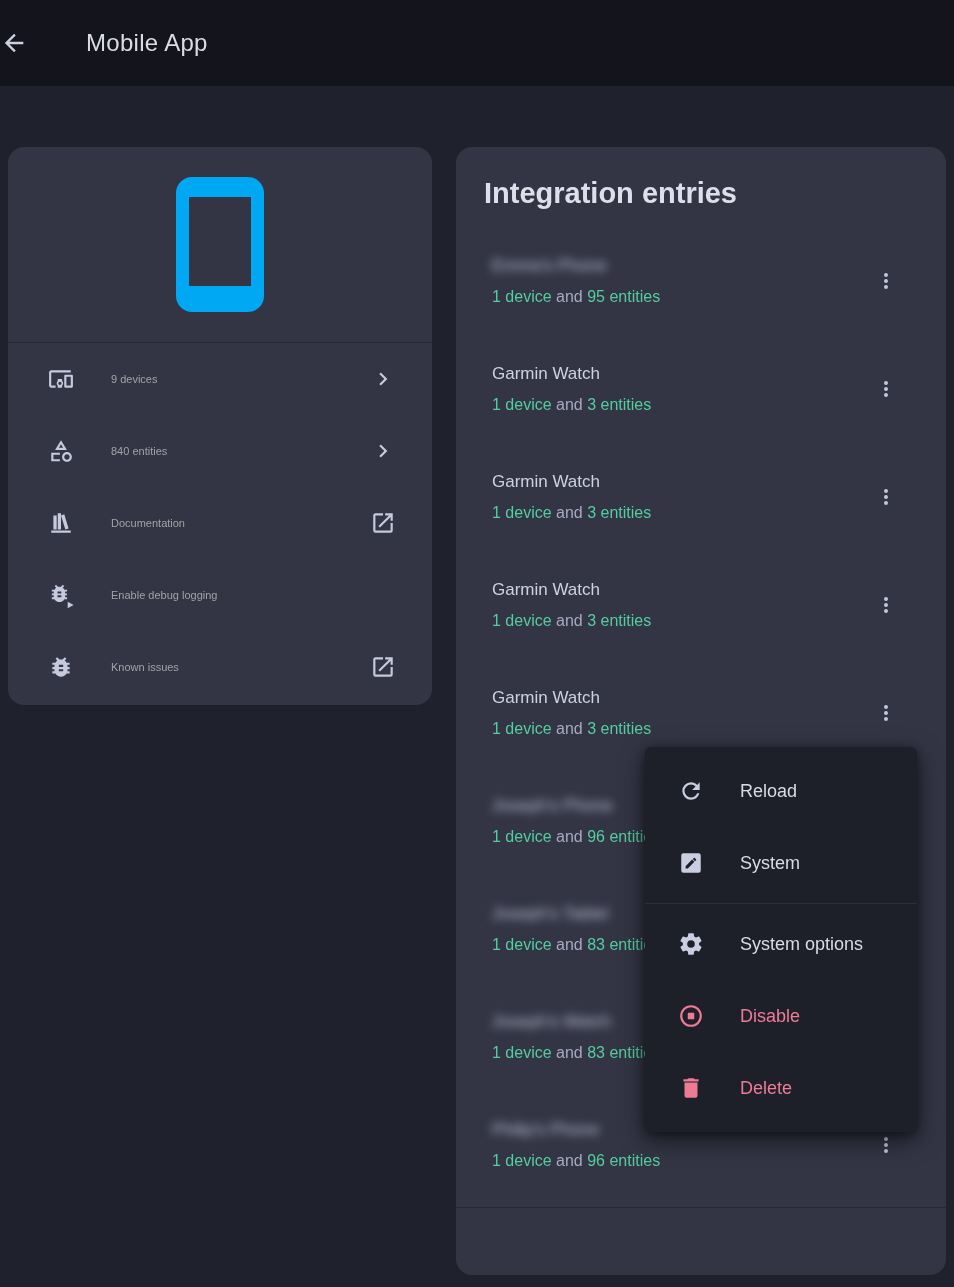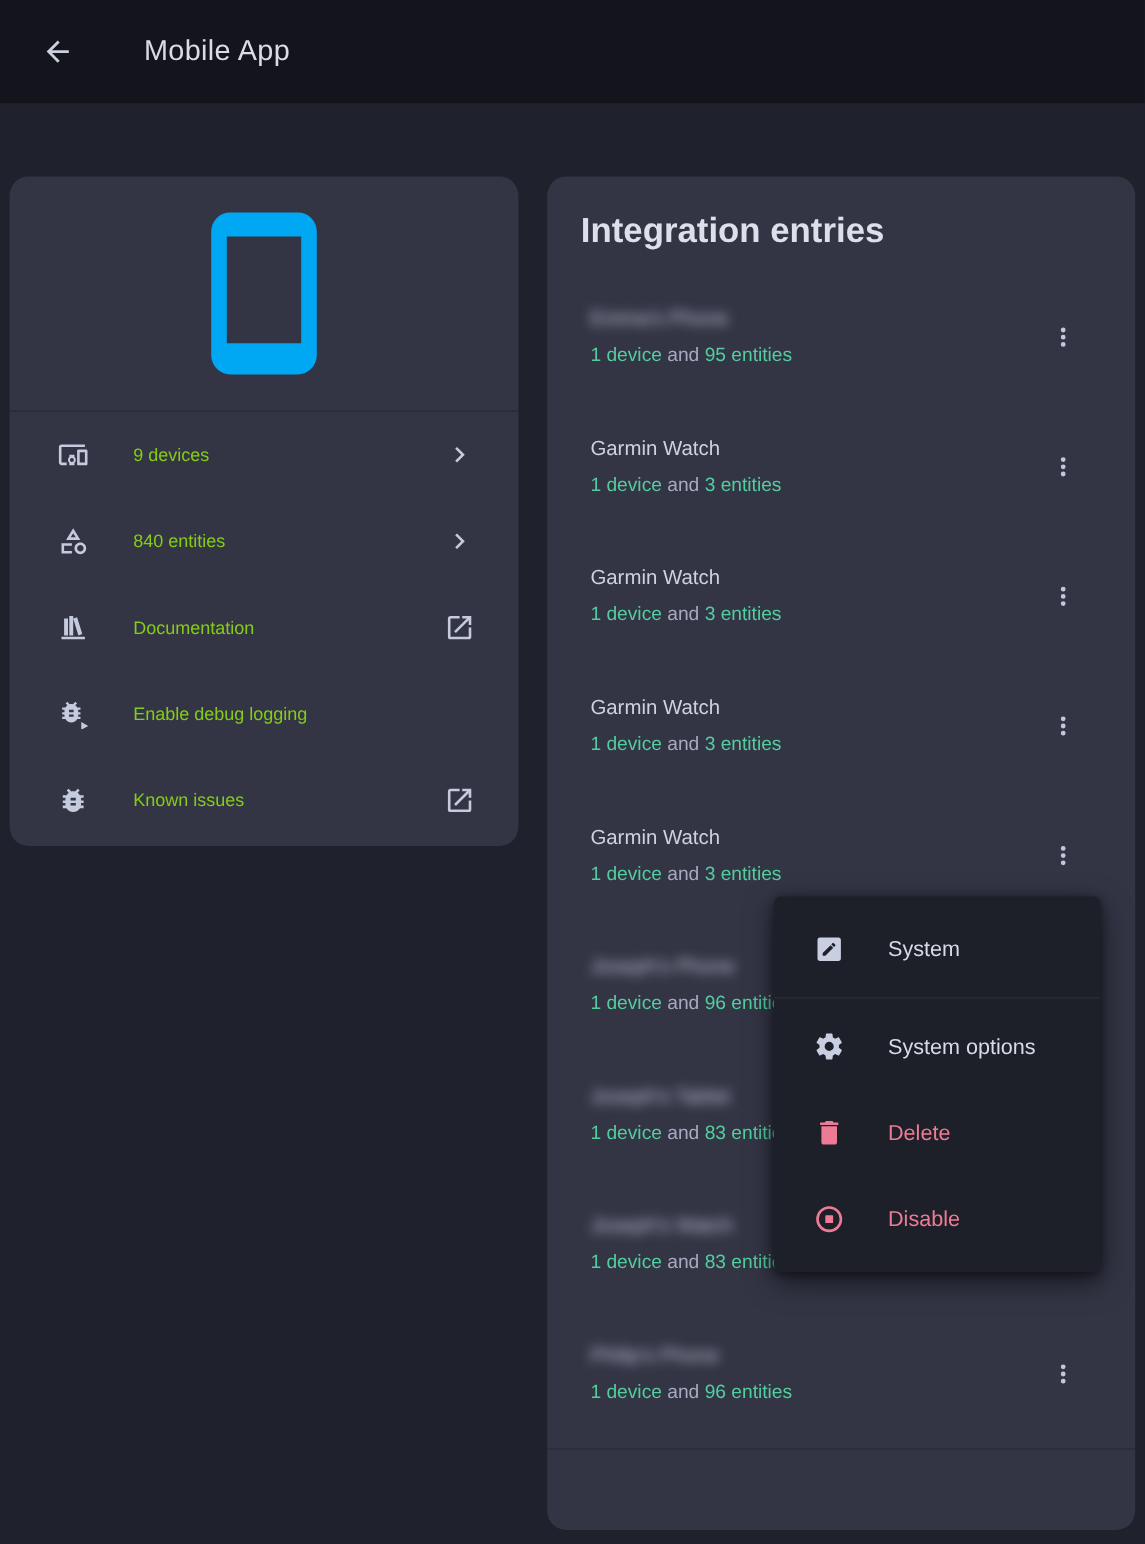--- a/index.html
+++ b/index.html
@@ -7,40 +7,40 @@
     width:954px;height:1287px;position:relative;overflow:hidden;
     background:#1f212d;
     font-family:"Liberation Sans", sans-serif;
     -webkit-font-smoothing:antialiased;
   }
   svg{display:block;fill:currentColor;}
 
   
   .topbar{
     position:absolute;top:0;left:0;width:954px;height:86px;
-    background:#13141c;display:flex;align-items:center;padding-left:34px;box-sizing:border-box;
+    background:#13141c;display:flex;align-items:center;box-sizing:border-box;
   }
   .back-btn{width:28px;height:28px;color:#ccd0de;cursor:pointer;background:none;border:none;padding:0;}
   .topbar-title{margin-left:58px;font-size:24px;color:#d9dce7;letter-spacing:.3px;}
 
   
   .card{position:absolute;background:#333545;border-radius:16px;box-sizing:border-box;}
   .info-card{left:8px;top:147px;width:424px;height:558px;}
   .entries-card{left:456px;top:147px;width:490px;height:1128px;display:flex;flex-direction:column;}
 
   
   .logo-area{height:195px;display:flex;align-items:center;justify-content:center;border-bottom:1px solid #272935;}
   .phone-shape{
     width:88px;height:135px;box-sizing:border-box;
     border:13px solid #00a7f3;border-top-width:20px;border-bottom-width:26px;border-radius:16px;
   }
   .info-row{height:72px;display:flex;align-items:center;padding:0 36px 0 40px;cursor:pointer;}
   .info-row .lead-icon{width:26px;height:26px;color:#c5cadd;flex:none;}
   .info-row .lead-icon svg{width:26px;height:26px;}
-  .info-row .row-label{margin-left:37px;font-size:15px;color:#84cc16;}
+  .info-row .row-label{margin-left:37px;font-size:11px;color:#a3a3a3;}
   .info-row .trail-icon{margin-left:auto;color:#c5cadd;}
   .info-row .trail-icon svg{width:26px;height:26px;}
 
   
   .entries-title{margin:26px 0 14px 28px;font-size:29px;line-height:40px;font-weight:700;color:#dde0ea;}
   .entry-list{display:flex;flex-direction:column;}
   .entry-row{height:108px;display:flex;align-items:center;padding:0 40px 0 36px;box-sizing:border-box;}
   .entry-text{display:flex;flex-direction:column;gap:6px;}
   .entry-name{font-size:17px;line-height:25px;color:#ced2df;}
   .entry-name.blurred{filter:blur(5px);color:#bdc2d2;}
@@ -327,20 +327,28 @@
       <svg viewBox="0 0 24 24">
             <use href="#sym-dots-vertical"></use>
           </svg>
     </button>
   </div>
 </div>
   <div class="footer-divider"></div>
 </section>
 
 <div class="context-menu" id="context-menu">
+  <div class="menu-item">
+    <span class="menu-icon">
+        <svg viewBox="0 0 24 24">
+          <use href="#sym-reload"></use>
+        </svg>
+      </span>
+    <span class="menu-label">Reload</span>
+  </div>
 
   <div class="menu-item">
     <span class="menu-icon">
         <svg viewBox="0 0 24 24">
           <use href="#sym-rename"></use>
         </svg>
       </span>
     <span class="menu-label">System</span>
   </div>
 <div class="menu-divider"></div>
@@ -349,27 +357,27 @@
         <svg viewBox="0 0 24 24">
           <use href="#sym-gear"></use>
         </svg>
       </span>
     <span class="menu-label">System options</span>
   </div>
 
   <div class="menu-item danger">
     <span class="menu-icon">
         <svg viewBox="0 0 24 24">
+          <use href="#sym-disable"></use>
+        </svg>
+      </span>
+    <span class="menu-label">Disable</span>
+  </div>
+
+  <div class="menu-item danger">
+    <span class="menu-icon">
+        <svg viewBox="0 0 24 24">
           <use href="#sym-delete"></use>
         </svg>
       </span>
     <span class="menu-label">Delete</span>
   </div>
-
-  <div class="menu-item danger">
-    <span class="menu-icon">
-        <svg viewBox="0 0 24 24">
-          <use href="#sym-disable"></use>
-        </svg>
-      </span>
-    <span class="menu-label">Disable</span>
-  </div>
 </div>
 
 </body></html>

